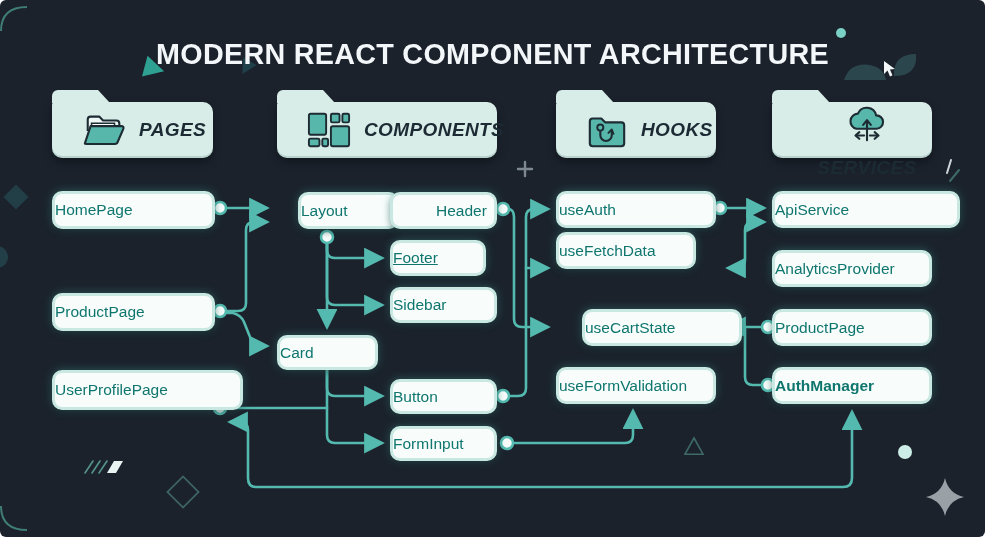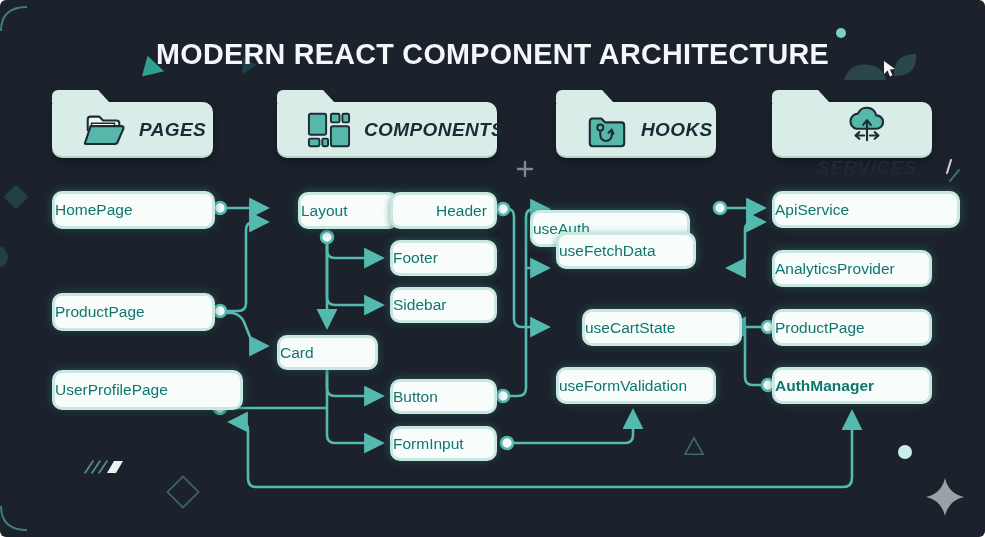--- a/index.html
+++ b/index.html
@@ -184,36 +184,36 @@
       </div>
       <div class="node" style="left: 52px; top: 370px; width: 191px; height: 40px;">
         <span>UserProfilePage</span>
       </div>
       <div class="node" style="left: 277px; top: 192px; width: 101px; height: 37px; margin-left: 21px;">
         <span>Layout</span>
       </div>
       <div class="node" style="left: 390px; top: 192px; width: 107px; height: 37px; padding-left: 43px;">
         <span>Header</span>
       </div>
-      <div class="node" style="left: 390px; top: 240px; width: 107px; height: 36px;">
+      <div class="node" style="left: 390px; top: 240px; width: 96px; height: 36px; text-decoration: underline;">
         <span>Footer</span>
       </div>
       <div class="node" style="left: 390px; top: 287px; width: 107px; height: 36px;">
         <span>Sidebar</span>
       </div>
       <div class="node" style="left: 277px; top: 335px; width: 101px; height: 35px;">
         <span>Card</span>
       </div>
       <div class="node" style="left: 390px; top: 379px; width: 107px; height: 35px;">
         <span>Button</span>
       </div>
       <div class="node" style="left: 390px; top: 426px; width: 107px; height: 35px;">
         <span>FormInput</span>
       </div>
-      <div class="node" style="left: 530px; top: 191px; width: 160px; height: 37px; margin-top: 19px;">
+      <div class="node" style="left: 556px; top: 191px; width: 160px; height: 37px;">
         <span>useAuth</span>
       </div>
       <div class="node" style="left: 556px; top: 232px; width: 140px; height: 37px;">
         <span>useFetchData</span>
       </div>
       <div class="node" style="left: 556px; top: 309px; width: 160px; height: 37px; margin-left: 26px;">
         <span>useCartState</span>
       </div>
       <div class="node" style="left: 556px; top: 367px; width: 160px; height: 37px;">
         <span>useFormValidation</span>

